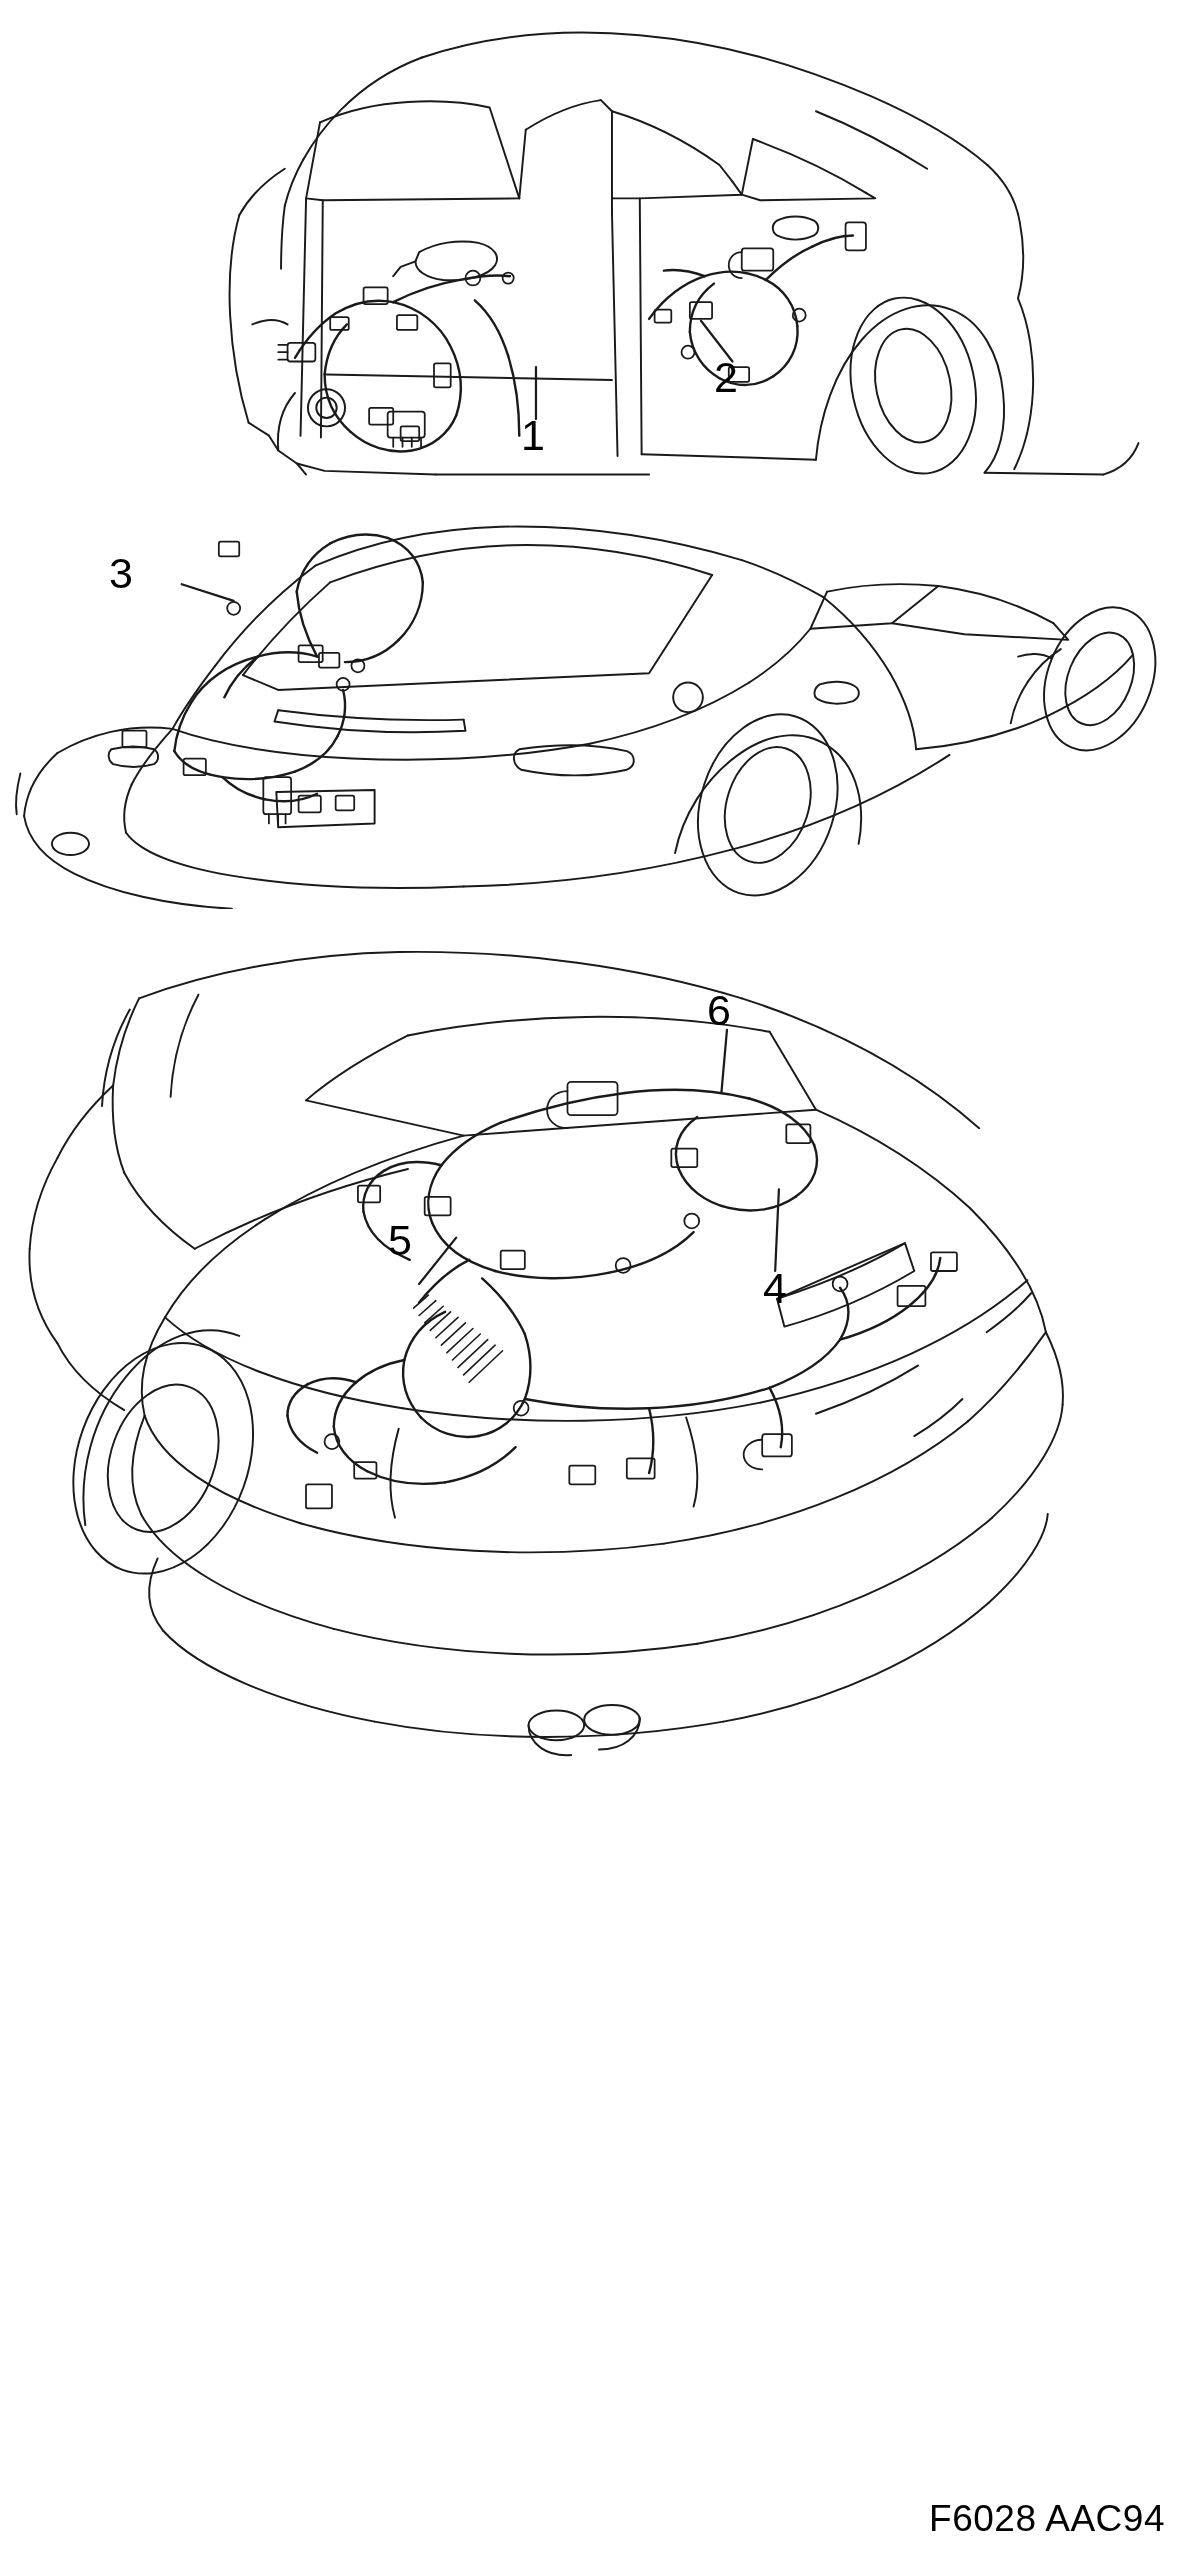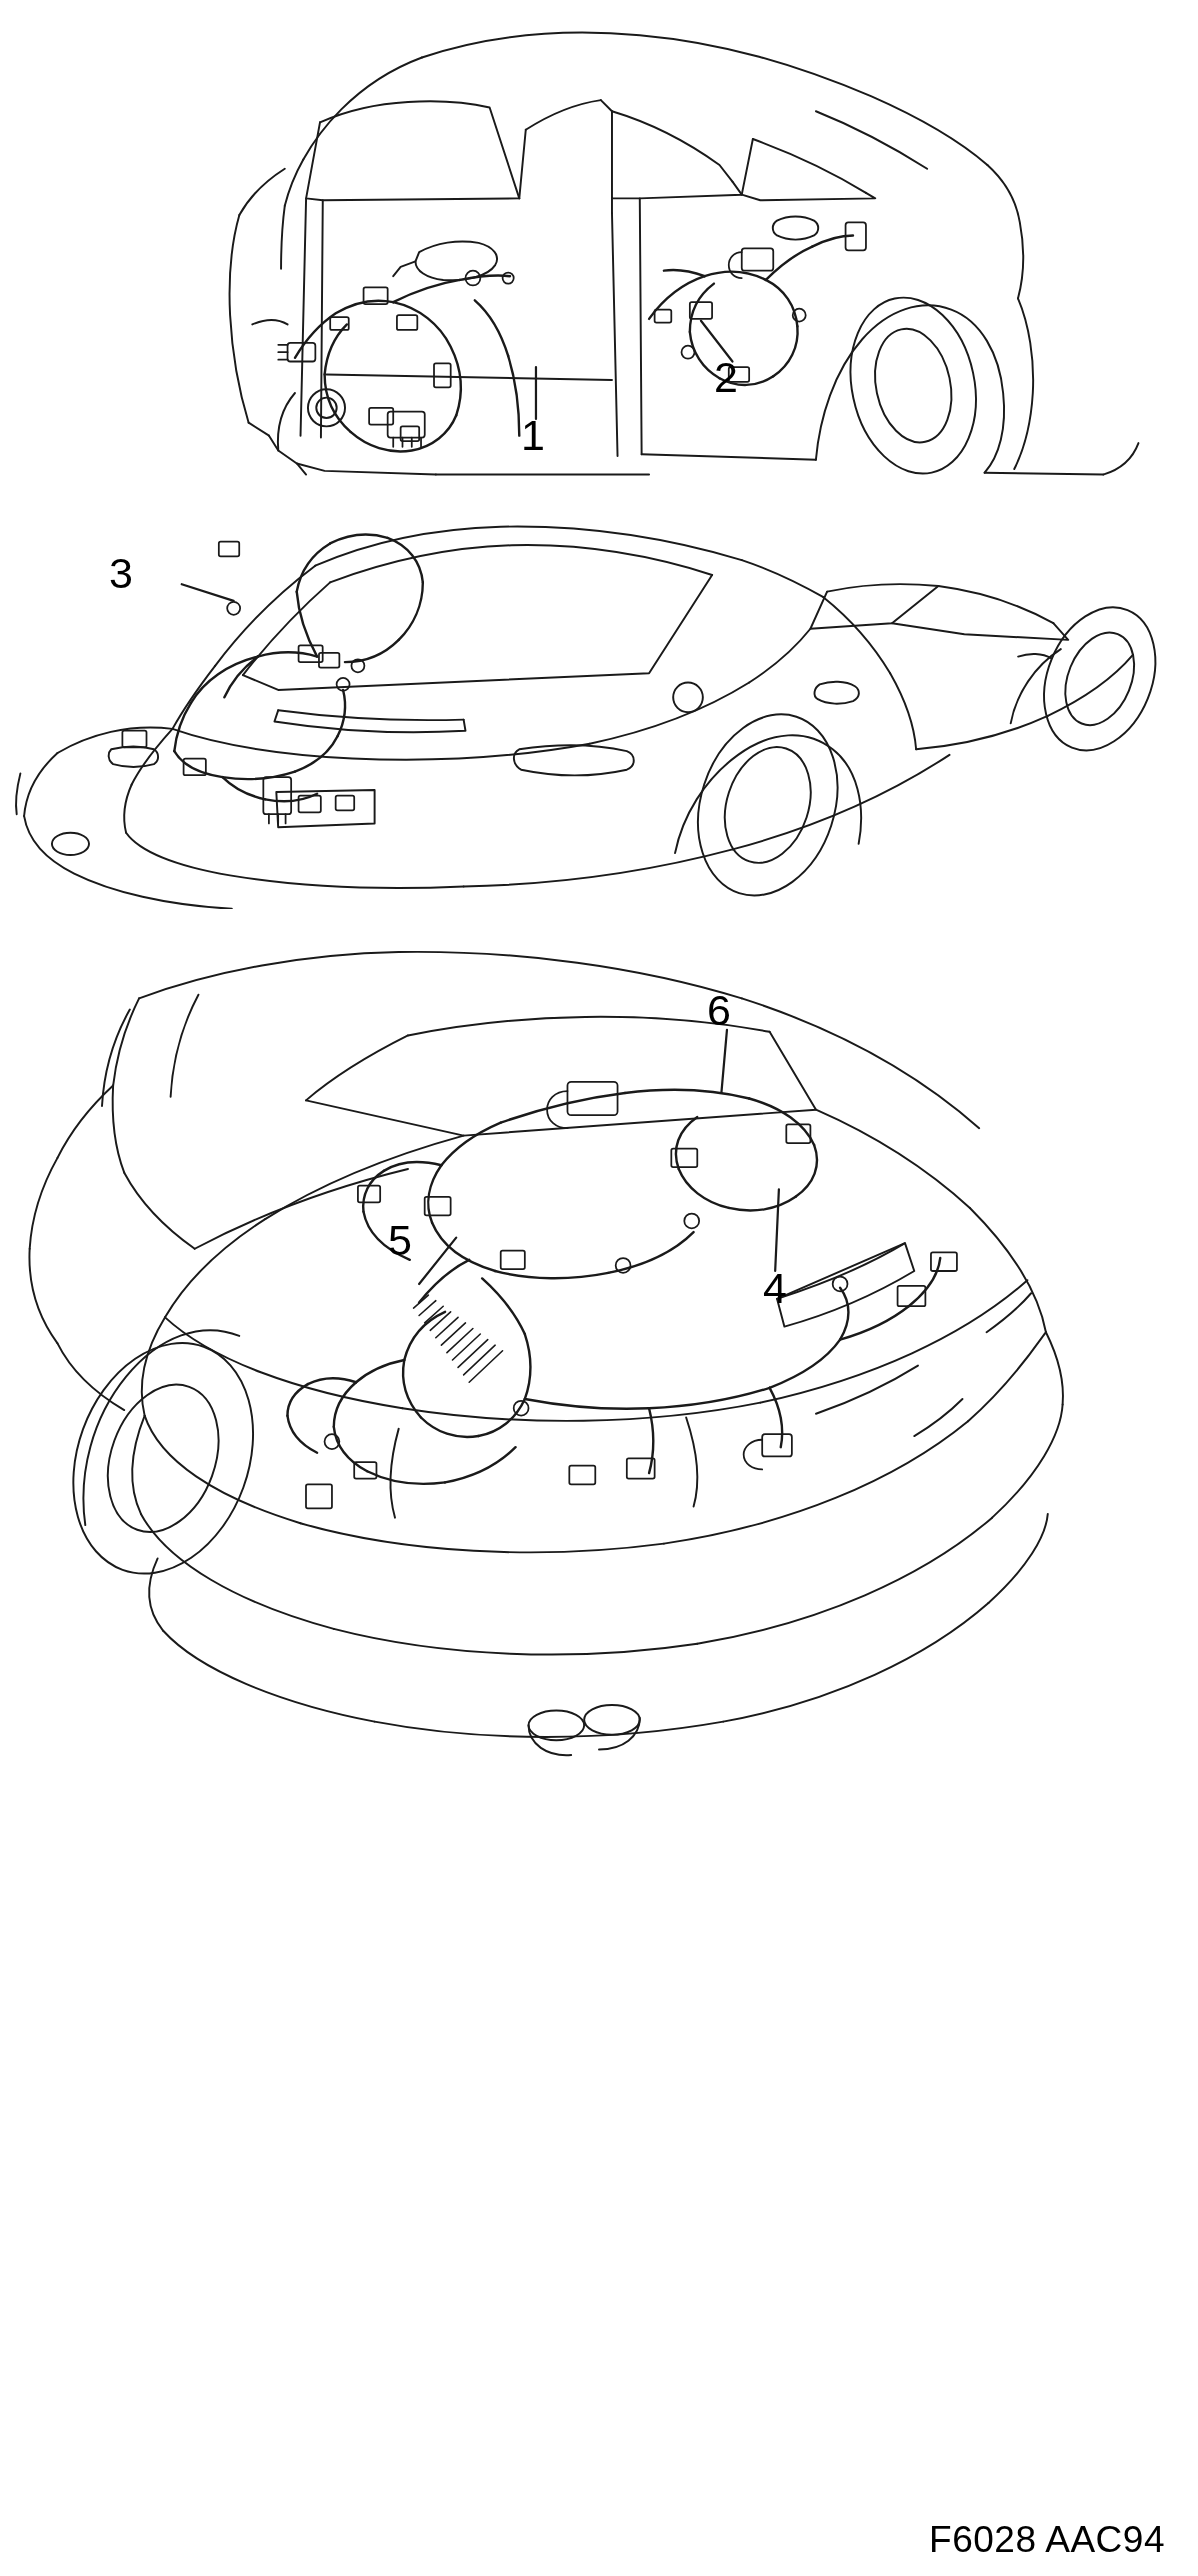--- a/index.html
+++ b/index.html
@@ -37,21 +37,21 @@
     font-weight: 400;
     font-size: 43px;
     line-height: 1;
     color: #000000;
     user-select: none;
   }
 
   #fig-code {
     position: absolute;
     right: 33px;
-    bottom: 15px;
+    bottom: 36px;
     font-family: "Liberation Sans", sans-serif;
     font-size: 37px;
     letter-spacing: 0.5px;
     color: #000000;
   }
 </style>
 </head>
 <body>
 
 <div id="page">

